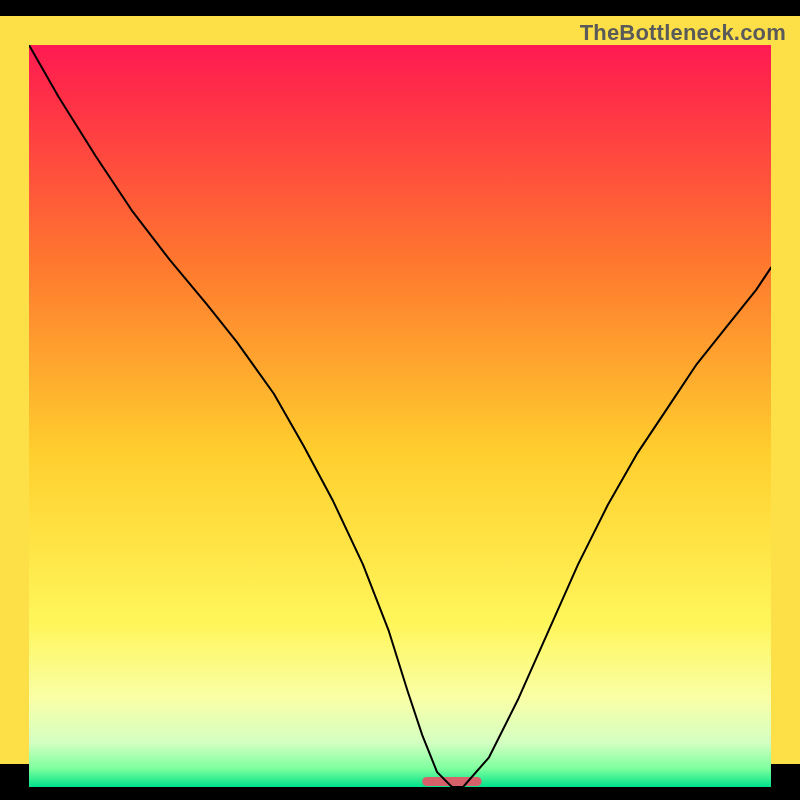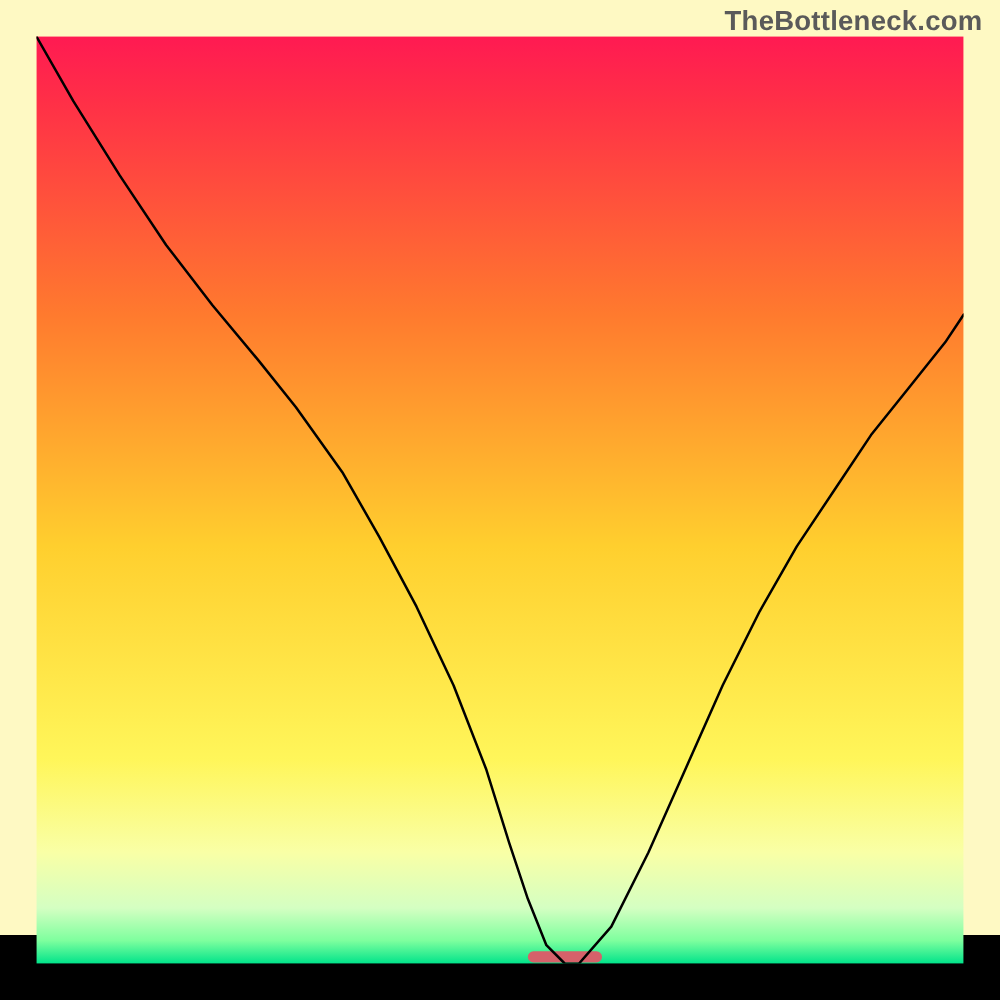--- a/index.html
+++ b/index.html
@@ -7,21 +7,22 @@
     padding: 0;
     width: 800px;
     height: 800px;
     background: #000;
     font-family: Arial, Helvetica, sans-serif;
   }
   .frame {
     position: relative;
     width: 800px;
     height: 748px;
-    background: #fef9c3;
+    background: #fde047;
+    margin-top: 16px;
   }
   .watermark {
     position: absolute;
     top: 4px;
     right: 14px;
     color: #5a5a5a;
     font-size: 22px;
     font-weight: 600;
     letter-spacing: 0.2px;
     z-index: 3;

